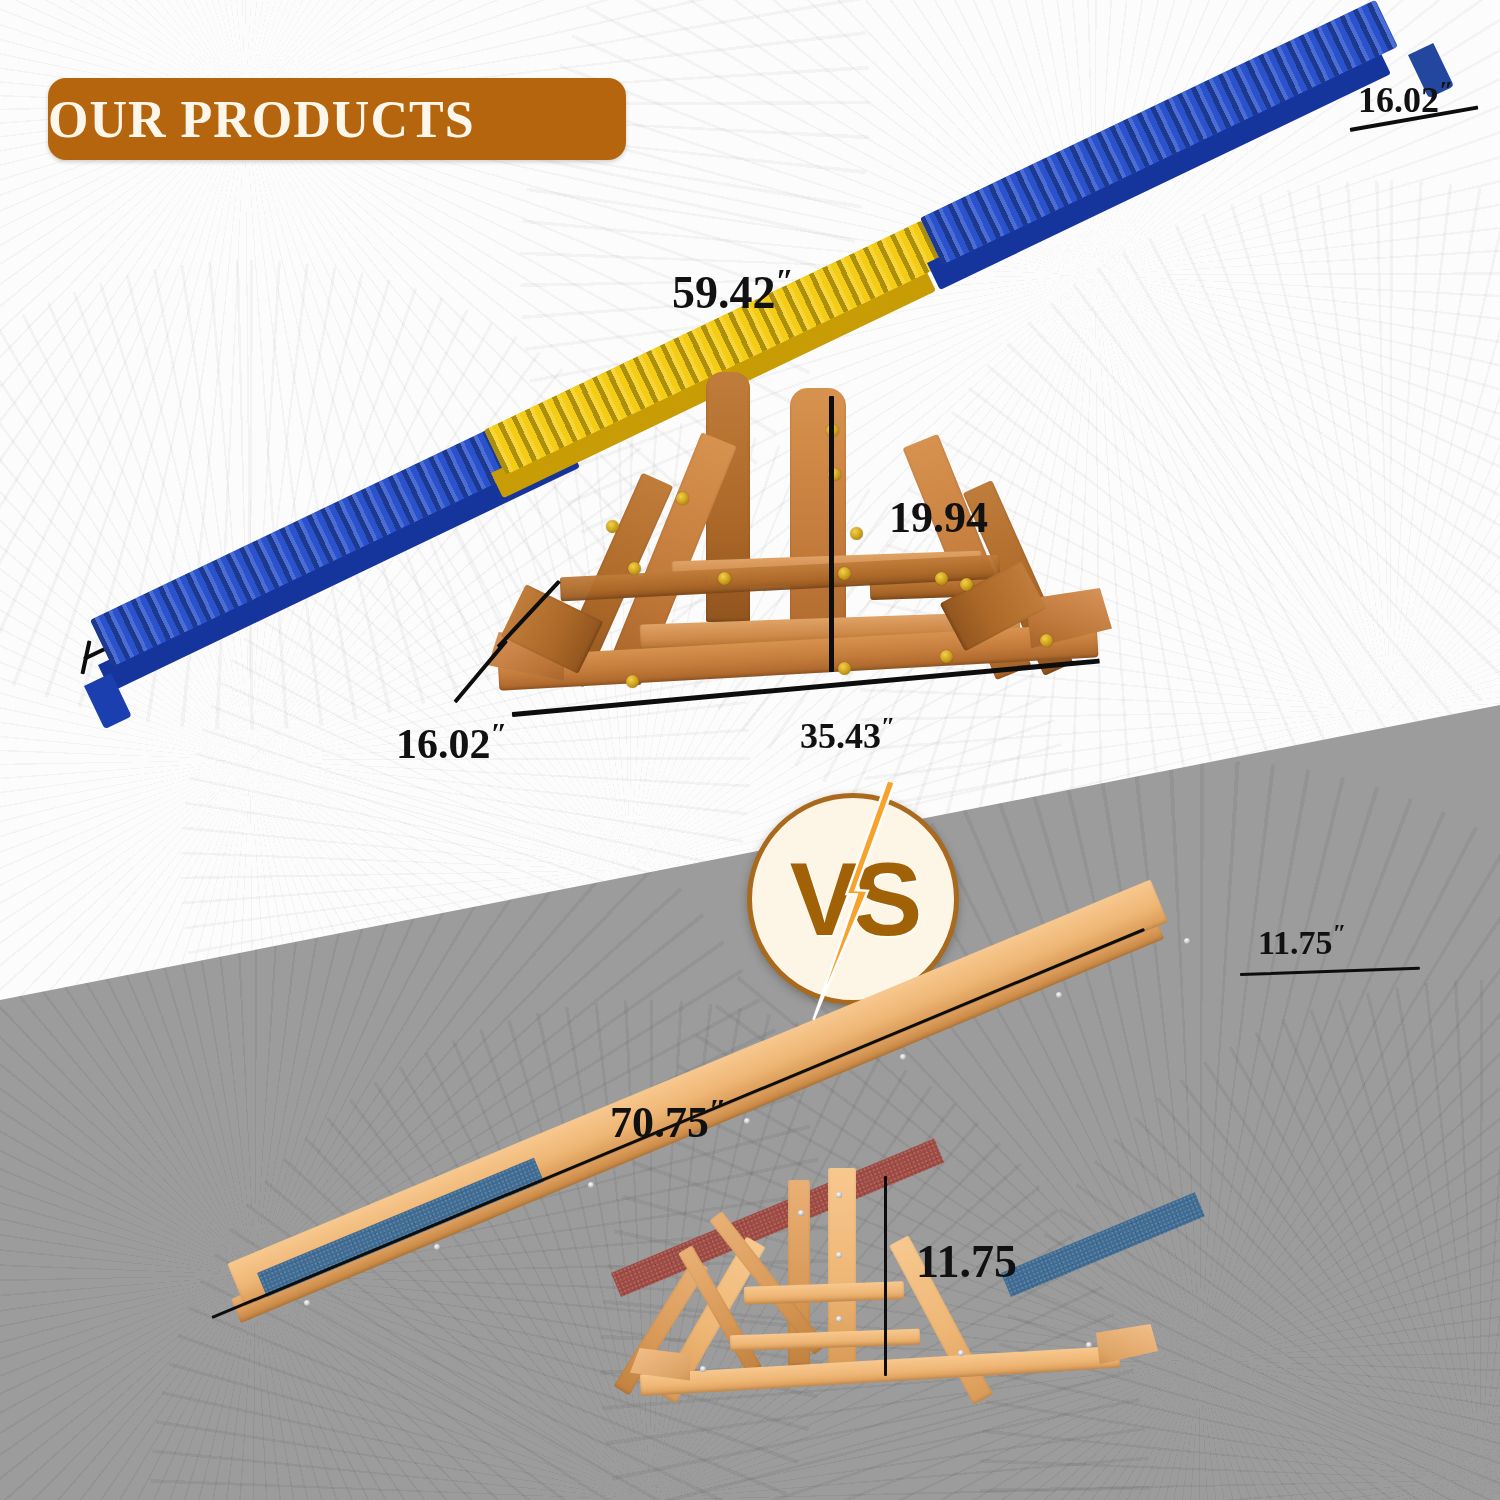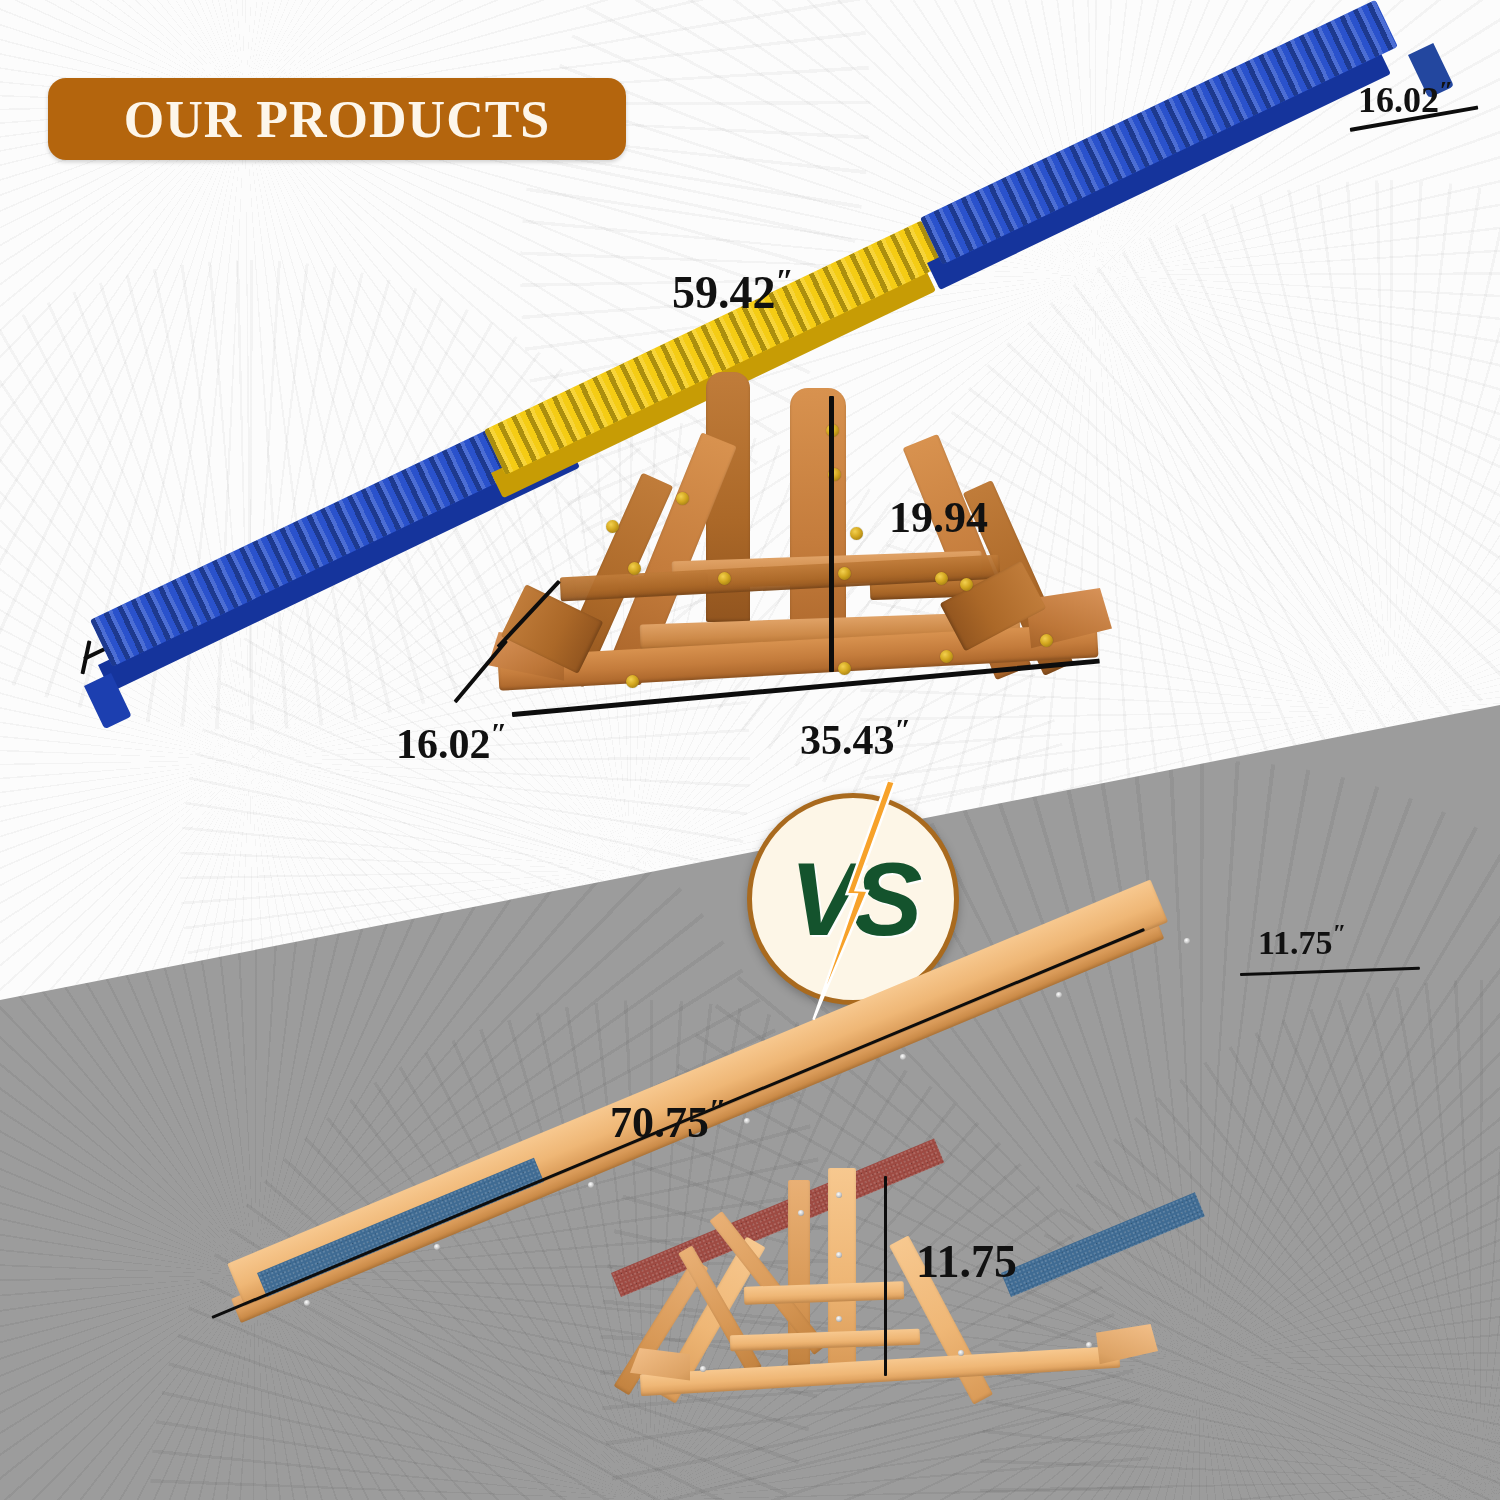--- a/index.html
+++ b/index.html
@@ -15,21 +15,21 @@
   .veins{position:absolute;inset:0;pointer-events:none;opacity:1;}
   .veinset{position:absolute;border-radius:50%;}
   .vein-top .veinset{background:
       repeating-conic-gradient(from 0deg, rgba(0,0,0,0.035) 0deg 0.35deg, rgba(0,0,0,0) 0.35deg 3.2deg);}
   .vein-bot .veinset{background:
       repeating-conic-gradient(from 0deg, rgba(0,0,0,0.055) 0deg 0.4deg, rgba(0,0,0,0) 0.4deg 3.4deg);}
   .vein-bot{clip-path:polygon(0 1000px, 1500px 705px, 1500px 1500px, 0 1500px);}
   .vein-top{clip-path:polygon(0 0, 1500px 0, 1500px 705px, 0 1000px);}
 
   
-  .badge{position:absolute;display:flex;align-items:center;justify-content:center;
+  .badge{position:absolute;display:flex;align-items:center;
     border-radius:18px;box-sizing:border-box;}
   .badge span{color:#fdf6ea;letter-spacing:1px;font-weight:bold;
     font-family:"Liberation Serif",serif;white-space:nowrap;}
   #our-products-badge{left:48px;top:78px;width:578px;height:82px;background:#b4650d;
     box-shadow:0 2px 4px rgba(0,0,0,.18);}
   #our-products-badge span{font-size:52px;}
   #other-badge{left:98px;top:1040px;width:258px;height:76px;background:#4a4a4a;
     box-shadow:0 2px 4px rgba(0,0,0,.18);}
   #other-badge span{font-size:50px;color:#ffffff;}
 
@@ -80,21 +80,21 @@
                      radial-gradient(rgba(0,0,0,.25) .7px, transparent .8px);
     background-size:4px 4px,5px 5px;background-position:0 0,2px 2px;}
   .nail{position:absolute;width:6px;height:6px;border-radius:50%;
     background:radial-gradient(circle at 40% 35%,#fff 0%,#c9c9c9 50%,#7b7b7b 100%);}
 
   
   #vs-badge{position:absolute;left:747px;top:793px;width:202px;height:202px;border-radius:50%;
     background:#fdf6e7;border:5px solid #a96a1e;box-shadow:0 3px 10px rgba(0,0,0,.25);
     display:flex;align-items:center;justify-content:center;overflow:visible;}
   #vs-badge .vs-text{position:relative;font-family:"Liberation Sans",sans-serif;
-    font-style:italic;font-weight:bold;font-size:104px;color:#14532d;letter-spacing:-6px;
+    font-weight:bold;font-size:104px;color:#a16207;letter-spacing:-6px;
     text-shadow:2px 2px 0 rgba(255,255,255,.9);z-index:2;}
   #vs-bolt{position:absolute;left:50%;top:-22px;width:30px;height:250px;
     transform:translateX(-46%) rotate(13deg);z-index:3;pointer-events:none;}
 </style>
 </head>
 <body>
 
 <div id="stage">
 
   <div class="bg-top"></div>
@@ -222,21 +222,21 @@
   </div>
 
   <div class="dim" style="left:889px;top:490px;font-size:44px;">
     <span>19.94</span><span class="pr"></span>
   </div>
 
   <div class="dim" style="left:396px;top:718px;font-size:42px;">
     <span>16.02</span><span class="pr">″</span>
   </div>
 
-  <div class="dim" style="left:800px;top:714px;font-size:42px;text-align:right;">
+  <div class="dim" style="left:800px;top:714px;font-size:36px;text-align:right;">
     <span>35.43</span><span class="pr">″</span>
   </div>
 
   <div id="vs-badge">
     <svg id="vs-bolt" viewBox="0 0 30 250">
       <polygon points="20,0 6,120 16,118 2,250 26,112 14,114 28,0" fill="#f7a22a" stroke="#ffffff" stroke-width="2.5"></polygon>
     </svg>
     <div class="vs-text">VS</div>
   </div>
 

